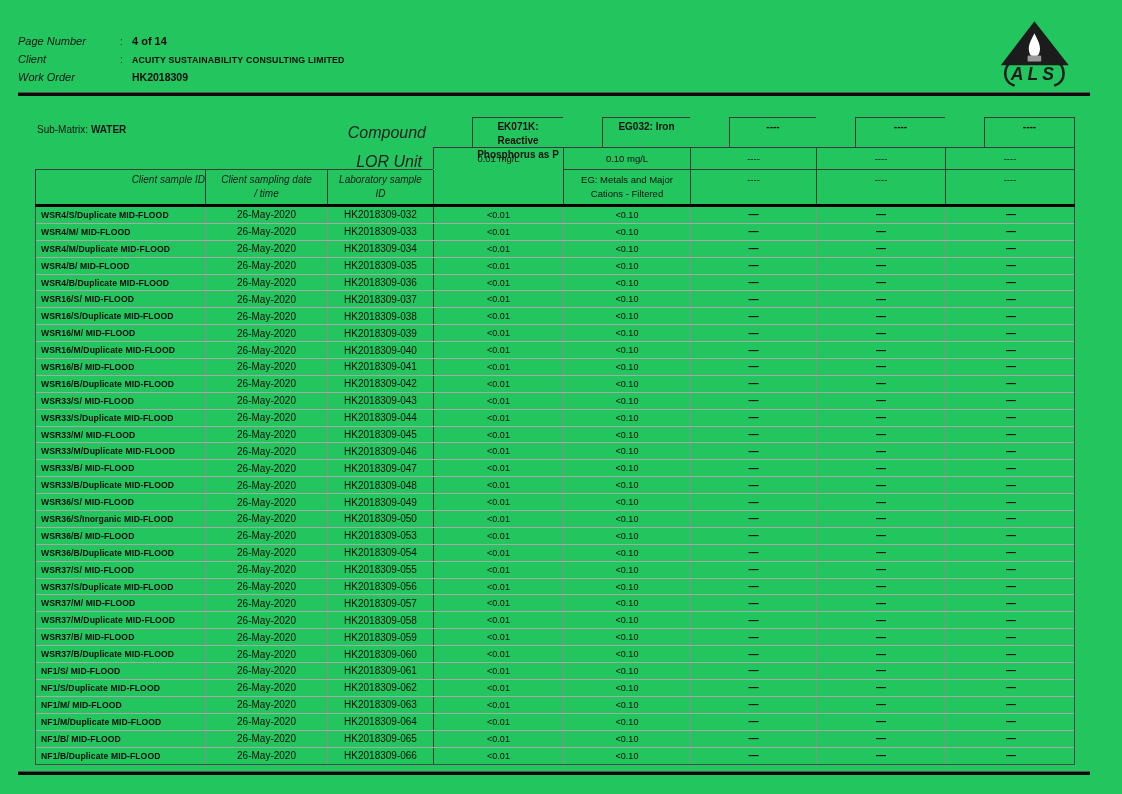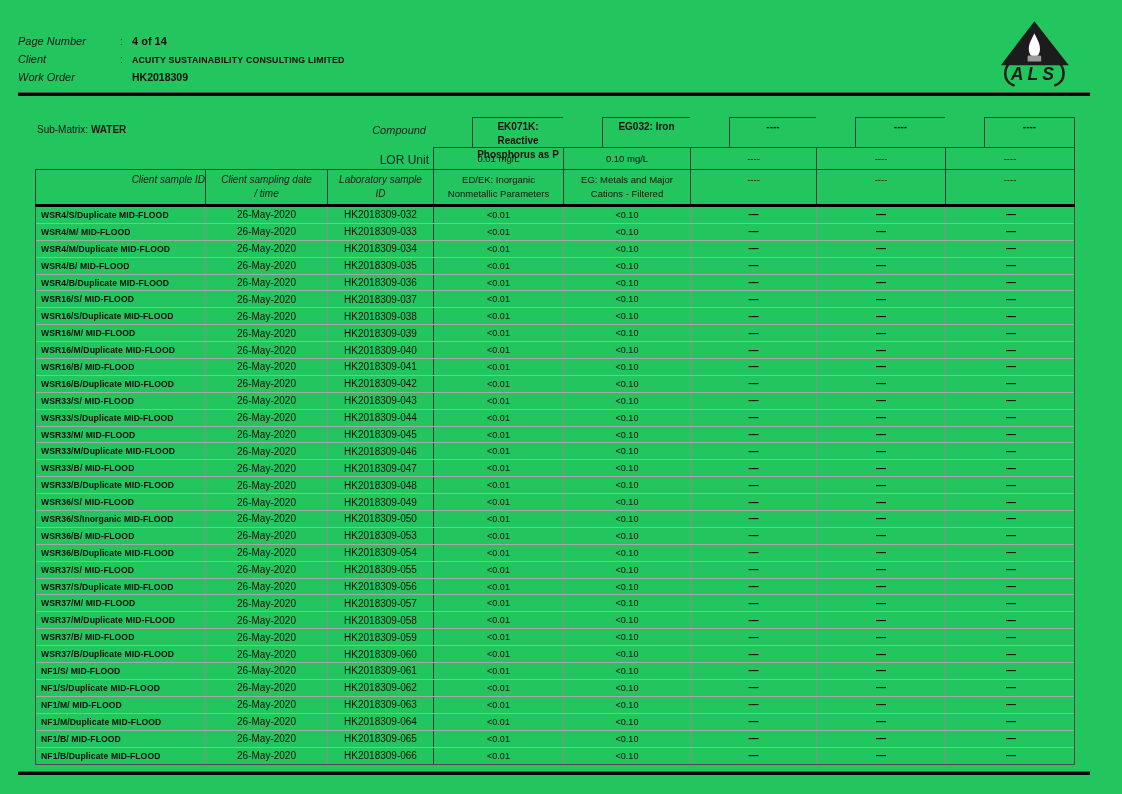--- a/index.html
+++ b/index.html
@@ -27,22 +27,22 @@
   .lab-table { position:absolute; left:35px; top:117px; width:1040px; }
 
   .thead { display:grid;
            grid-template-columns:398px 130px 127px 126px 129px 130px;
            grid-template-rows:30px 22px 35px;
            border-bottom:3px solid #000; }
 
   .meta { grid-column:1; grid-row:1 / 3; position:relative; }
   .sub-matrix { position:absolute; left:2px; top:7px; font-size:10px; color:#161616; }
   .sub-matrix b { font-size:10px; }
-  .compound-label { position:absolute; right:7px; top:7px; font-style:italic; font-size:11px; color:#222; }
-  .lor-label { position:absolute; right:4px; top:36px; font-size:12px; color:#222; }
+  .compound-label { position:absolute; right:7px; top:7px; font-style:italic; font-size:16px; color:#222; }
+  .lor-label { position:absolute; right:11px; top:36px; font-style:italic; font-size:16px; color:#222; }
 
   .id-headers { grid-column:1; grid-row:3; display:grid; grid-template-columns:170px 122px 106px;
                 border-top:1px solid #3a3a3a; border-left:1px solid #3a3a3a; }
   .id-cell { border-right:1px solid #3a3a3a; font-style:italic; font-size:10px; line-height:14px;
              display:flex; flex-direction:column; align-items:center; padding-top:3px; color:#1a1a1a; }
   .id-cell.first { align-items:flex-end; padding-left:5px; }
 
   .a-cell { border-left:1px solid #3a3a3a; border-top:1px solid #3a3a3a;
             display:flex; justify-content:center; text-align:center; }
   .a-last { border-right:1px solid #3a3a3a; }
@@ -132,21 +132,20 @@
         <div class="id-cell">
           <span>Client sampling date</span>
           <span>/ time</span>
         </div>
         <div class="id-cell">
           <span>Laboratory sample</span>
           <span>ID</span>
         </div>
       </div>
 
-      <div class="a-cell a-grp a1 r3">ED/EK: Inorganic Nonmetallic Parameters</div>
       <div class="a-cell a-grp a2 r3">EG: Metals and Major Cations - Filtered</div>
       <div class="a-cell a-grp a3 r3">----</div>
       <div class="a-cell a-grp a4 r3">----</div>
       <div class="a-cell a-grp a5 r3 a-last">----</div>
     </div>
 
     <div class="tbody">
         <div class="trow">
           <div class="cell c1">WSR4/S/Duplicate MID-FLOOD</div>
           <div class="cell c2">26-May-2020</div>

